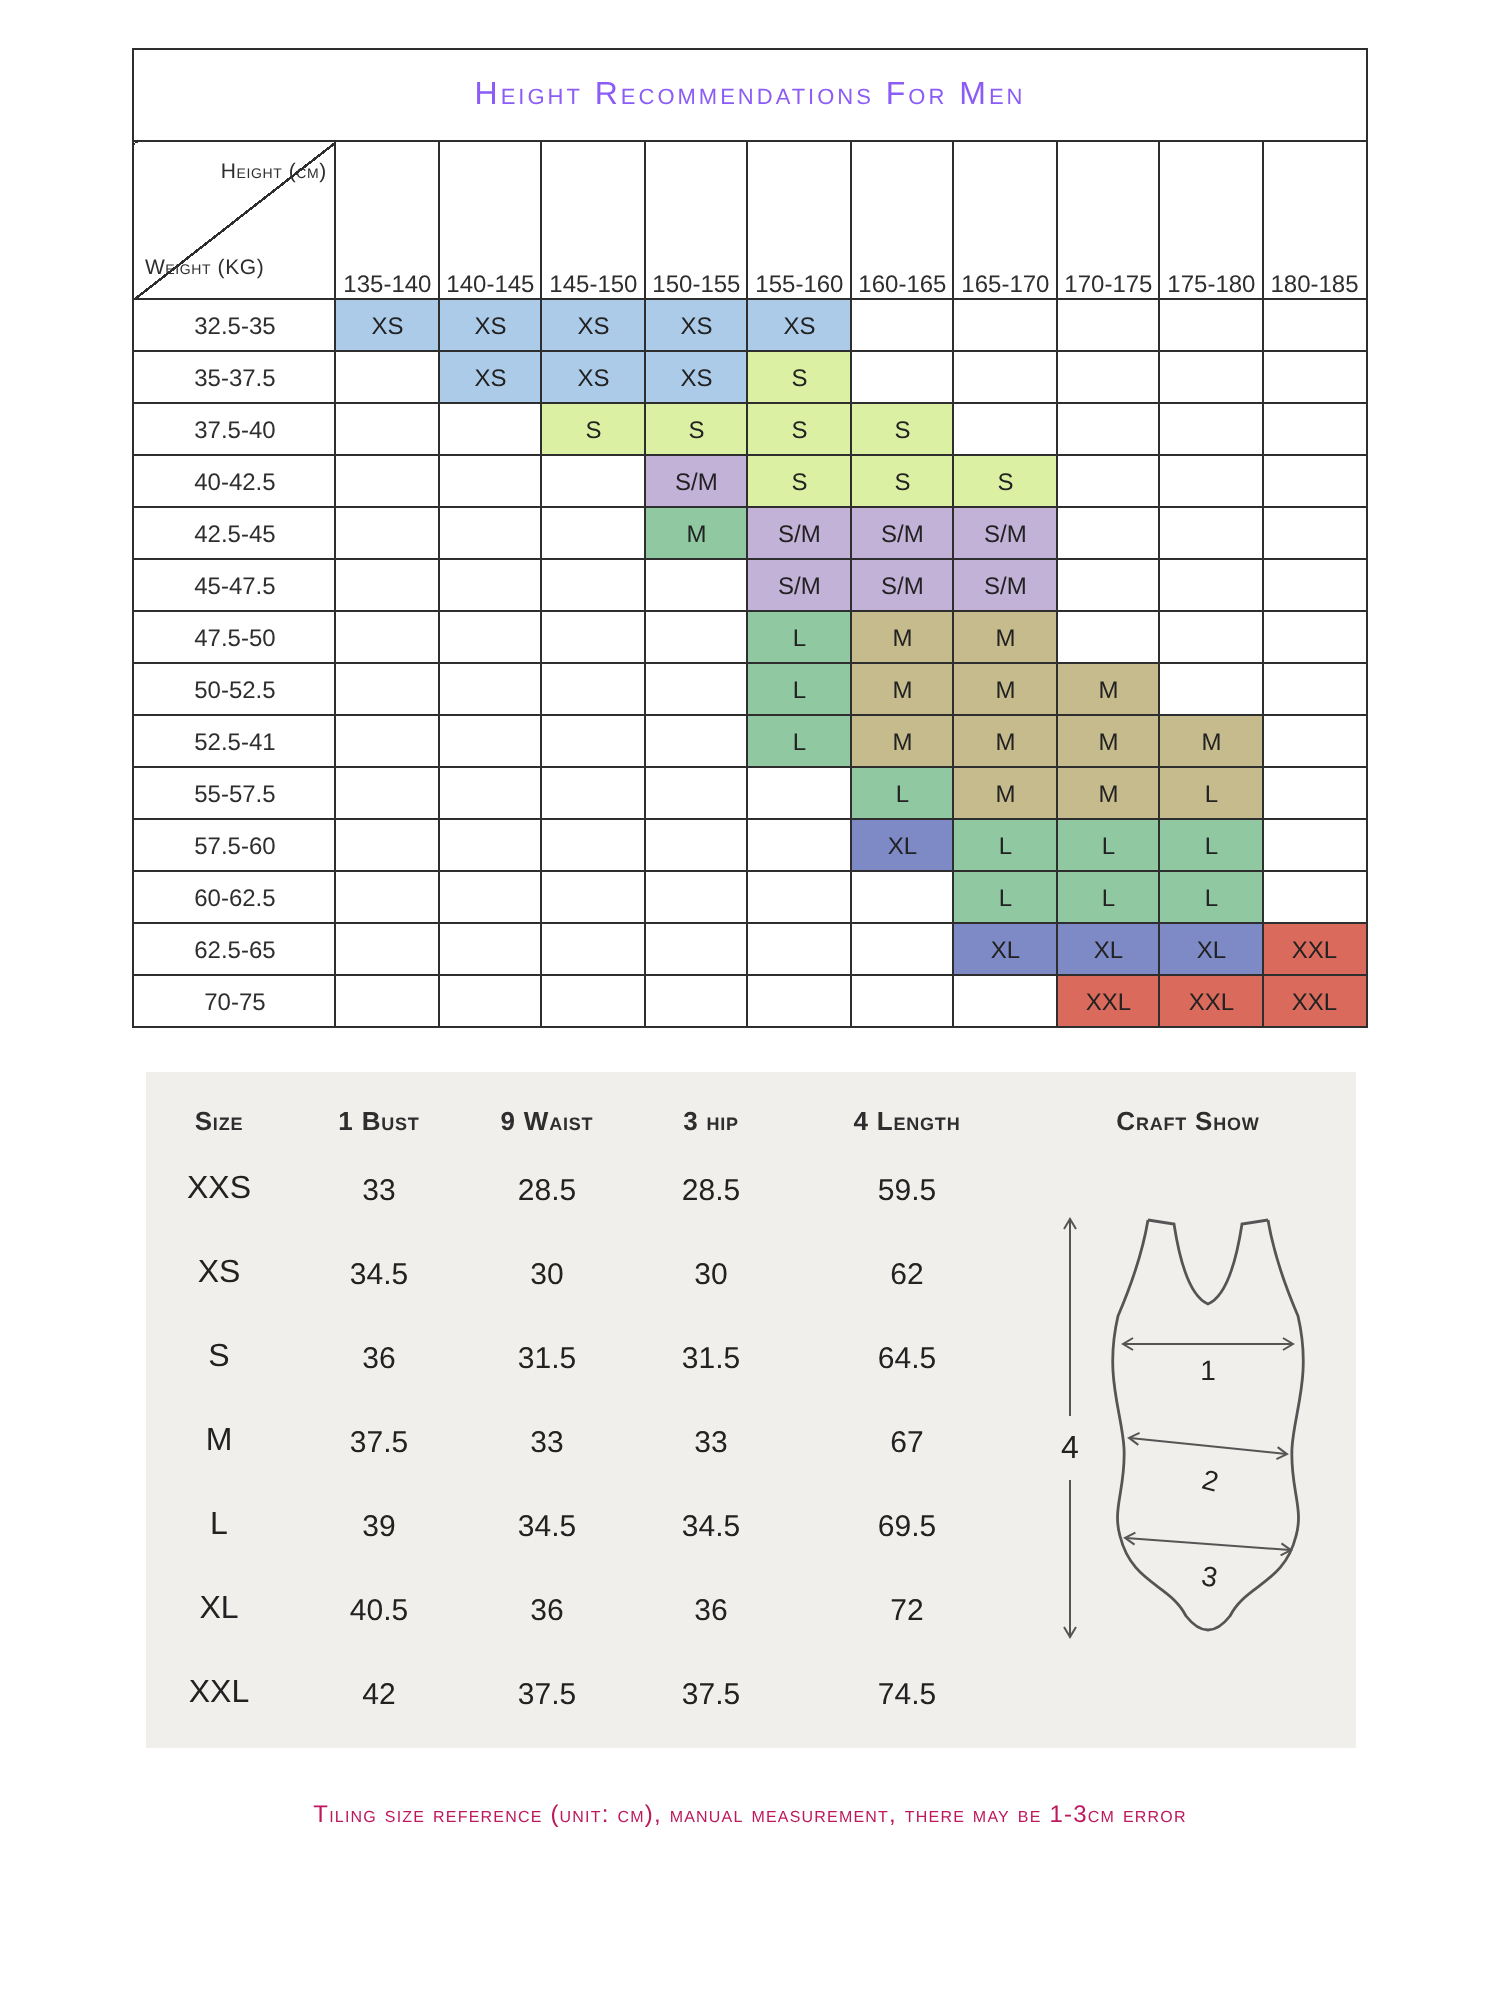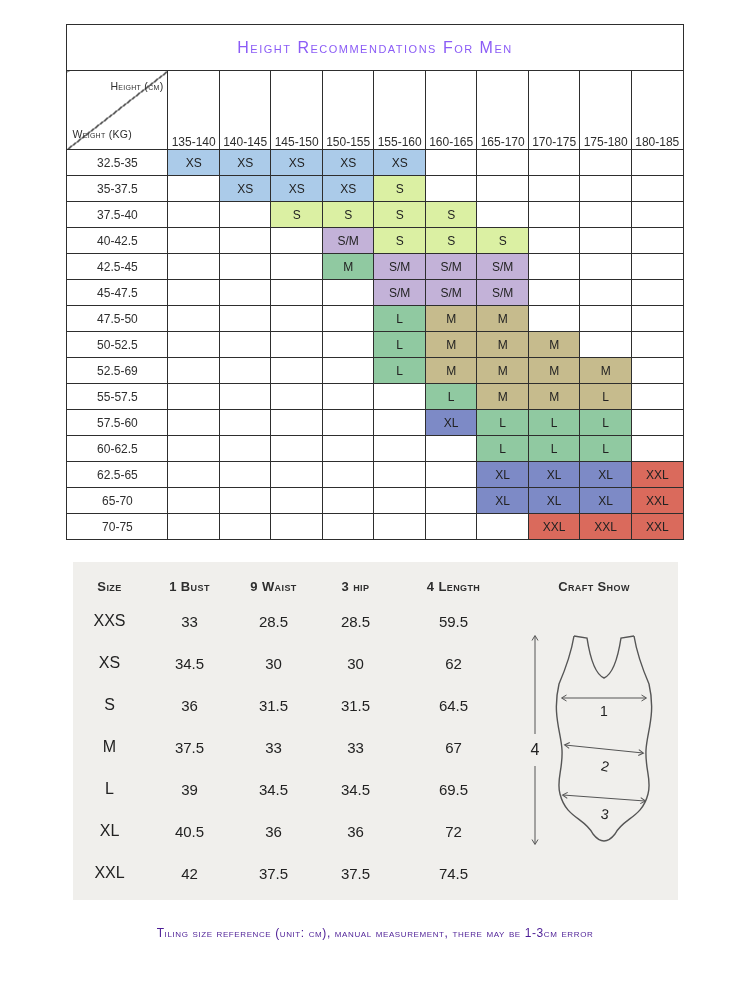--- a/index.html
+++ b/index.html
@@ -89,21 +89,21 @@
   }
   .m-craft svg { display: block; }
 
   
   .footer {
     margin-top: 26px;
     text-align: center;
     font-variant: small-caps;
     font-size: 12px;
     letter-spacing: 0.6px;
-    color: #4c1d95;
+    color: #be185d;
   }
 </style>
 </head>
 <body>
 
 <table class="size-table">
   <colgroup>
     <col style="width:101px">
     <col span="10" style="width:51.5px">
   </colgroup>
@@ -229,21 +229,21 @@
         <td class="t-size"></td>
         <td class="t-size"></td>
         <td class="t-size" style="background: rgb(144, 201, 161);">L</td>
         <td class="t-size" style="background: rgb(198, 187, 141);">M</td>
         <td class="t-size" style="background: rgb(198, 187, 141);">M</td>
         <td class="t-size" style="background: rgb(198, 187, 141);">M</td>
         <td class="t-size"></td>
         <td class="t-size"></td>
       </tr>
       <tr>
-        <th class="t-weight">52.5-69</th>
+        <th class="t-weight">52.5-41</th>
         <td class="t-size"></td>
         <td class="t-size"></td>
         <td class="t-size"></td>
         <td class="t-size"></td>
         <td class="t-size" style="background: rgb(144, 201, 161);">L</td>
         <td class="t-size" style="background: rgb(198, 187, 141);">M</td>
         <td class="t-size" style="background: rgb(198, 187, 141);">M</td>
         <td class="t-size" style="background: rgb(198, 187, 141);">M</td>
         <td class="t-size" style="background: rgb(198, 187, 141);">M</td>
         <td class="t-size"></td>
@@ -282,33 +282,20 @@
         <td class="t-size"></td>
         <td class="t-size"></td>
         <td class="t-size"></td>
         <td class="t-size" style="background: rgb(144, 201, 161);">L</td>
         <td class="t-size" style="background: rgb(144, 201, 161);">L</td>
         <td class="t-size" style="background: rgb(144, 201, 161);">L</td>
         <td class="t-size"></td>
       </tr>
       <tr>
         <th class="t-weight">62.5-65</th>
-        <td class="t-size"></td>
-        <td class="t-size"></td>
-        <td class="t-size"></td>
-        <td class="t-size"></td>
-        <td class="t-size"></td>
-        <td class="t-size"></td>
-        <td class="t-size" style="background: rgb(125, 138, 198);">XL</td>
-        <td class="t-size" style="background: rgb(125, 138, 198);">XL</td>
-        <td class="t-size" style="background: rgb(125, 138, 198);">XL</td>
-        <td class="t-size" style="background: rgb(218, 106, 92);">XXL</td>
-      </tr>
-      <tr>
-        <th class="t-weight">65-70</th>
         <td class="t-size"></td>
         <td class="t-size"></td>
         <td class="t-size"></td>
         <td class="t-size"></td>
         <td class="t-size"></td>
         <td class="t-size"></td>
         <td class="t-size" style="background: rgb(125, 138, 198);">XL</td>
         <td class="t-size" style="background: rgb(125, 138, 198);">XL</td>
         <td class="t-size" style="background: rgb(125, 138, 198);">XL</td>
         <td class="t-size" style="background: rgb(218, 106, 92);">XXL</td>

